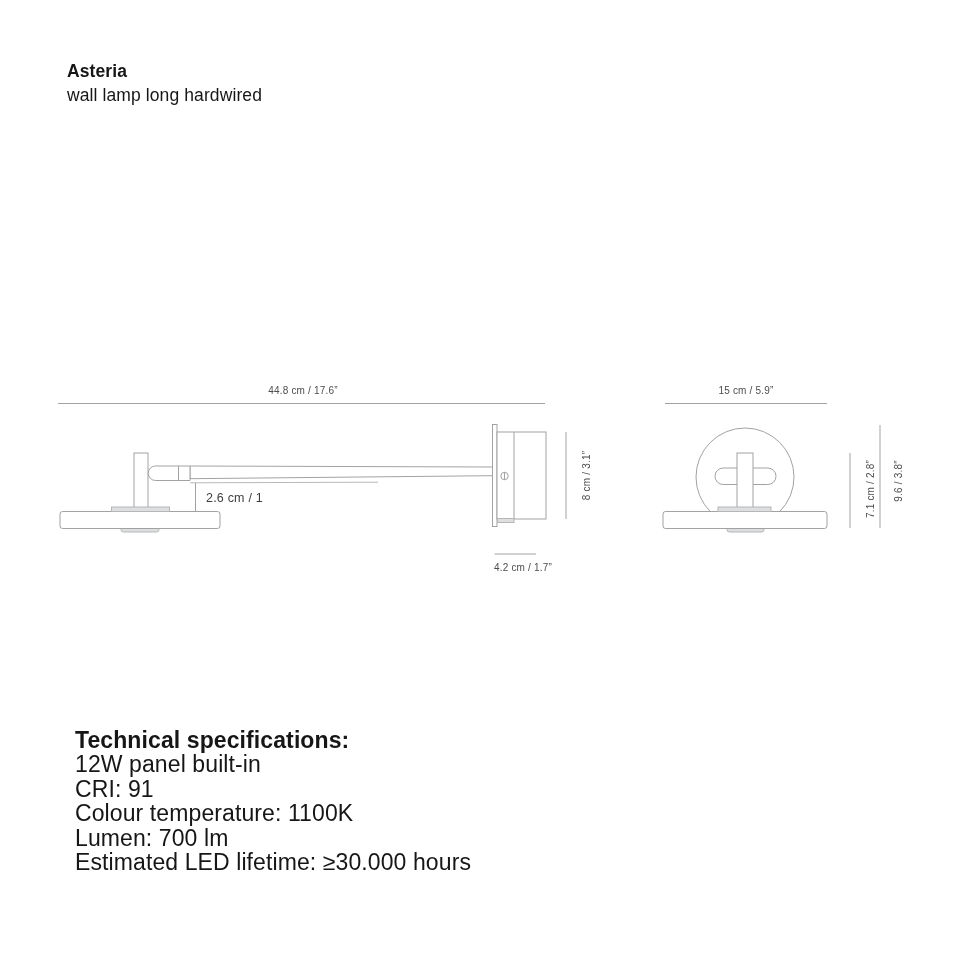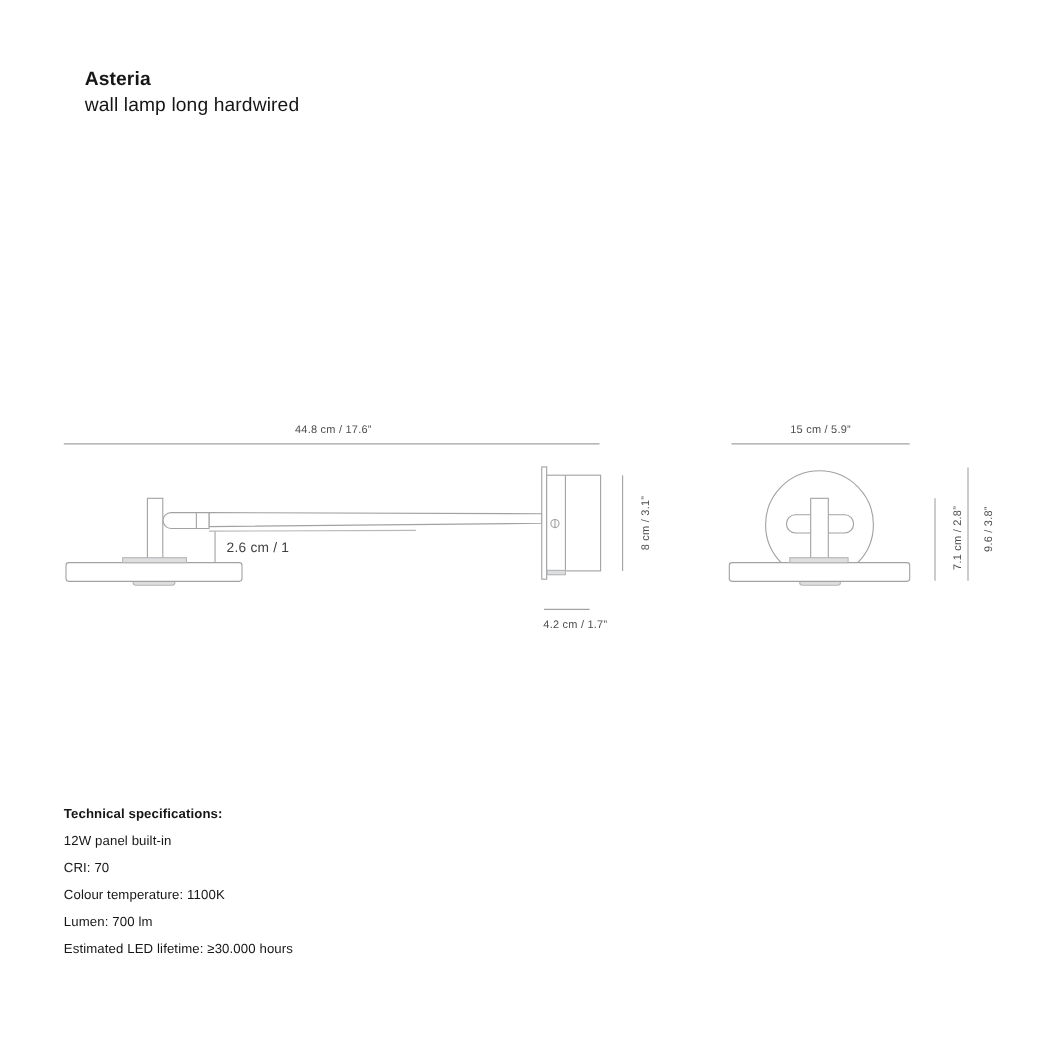--- a/index.html
+++ b/index.html
@@ -6,34 +6,34 @@
   .page {
     position: relative;
     width: 960px;
     height: 960px;
     background: #ffffff;
     overflow: hidden;
     font-family: "Liberation Sans", sans-serif;
   }
   .header-block {
     position: absolute;
-    left: 77px;
+    left: 67px;
     top: 59px;
     font-size: 17.5px;
     line-height: 24px;
     color: #161616;
     letter-spacing: 0.1px;
   }
   .product-title { font-weight: 700; }
   .product-subtitle { font-weight: 400; }
   .specs-block {
     position: absolute;
-    left: 58px;
+    left: 75px;
     top: 728px;
-    font-size: 12px;
+    font-size: 23px;
     line-height: 24.4px;
     color: #161616;
     letter-spacing: 0.1px;
   }
   .specs-heading { font-weight: 700; }
   svg.drawing {
     position: absolute;
     left: 0;
     top: 0;
     width: 960px;
@@ -137,19 +137,19 @@
       <text class="dim-text" x="874" y="489" text-anchor="middle" transform="rotate(-90 874 489)">7.1 cm / 2.8”</text>
 
       <line class="line" x1="880" y1="425" x2="880" y2="528"></line>
       <text class="dim-text" x="902" y="481" text-anchor="middle" transform="rotate(-90 902 481)">9.6 / 3.8”</text>
     </g>
   </svg>
 
   <div class="specs-block">
     <div class="specs-heading">Technical specifications:</div>
     <div class="specs-line">12W panel built-in</div>
-    <div class="specs-line">CRI: 70</div>
+    <div class="specs-line">CRI: 91</div>
     <div class="specs-line">Colour temperature: 1100K</div>
     <div class="specs-line">Lumen: 700 lm</div>
     <div class="specs-line">Estimated LED lifetime: ≥30.000 hours</div>
   </div>
 
 </div>
 
 </body></html>

